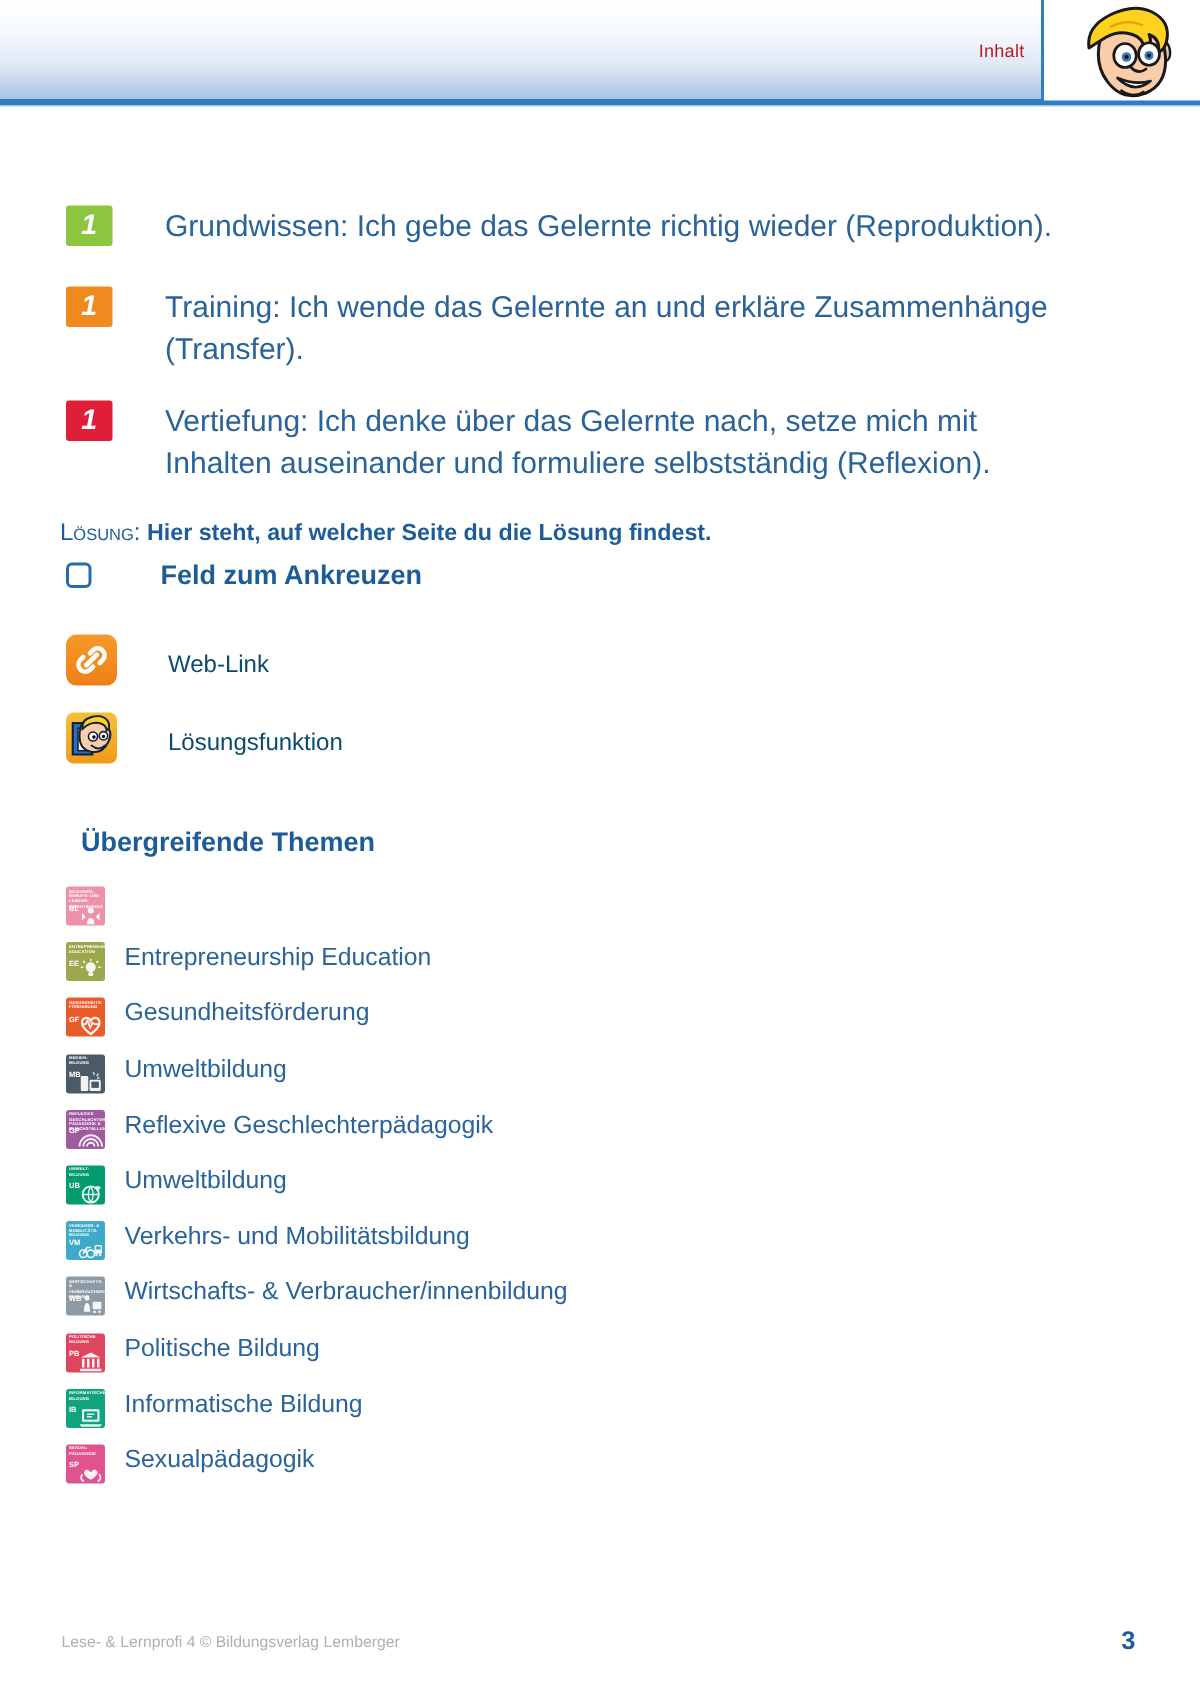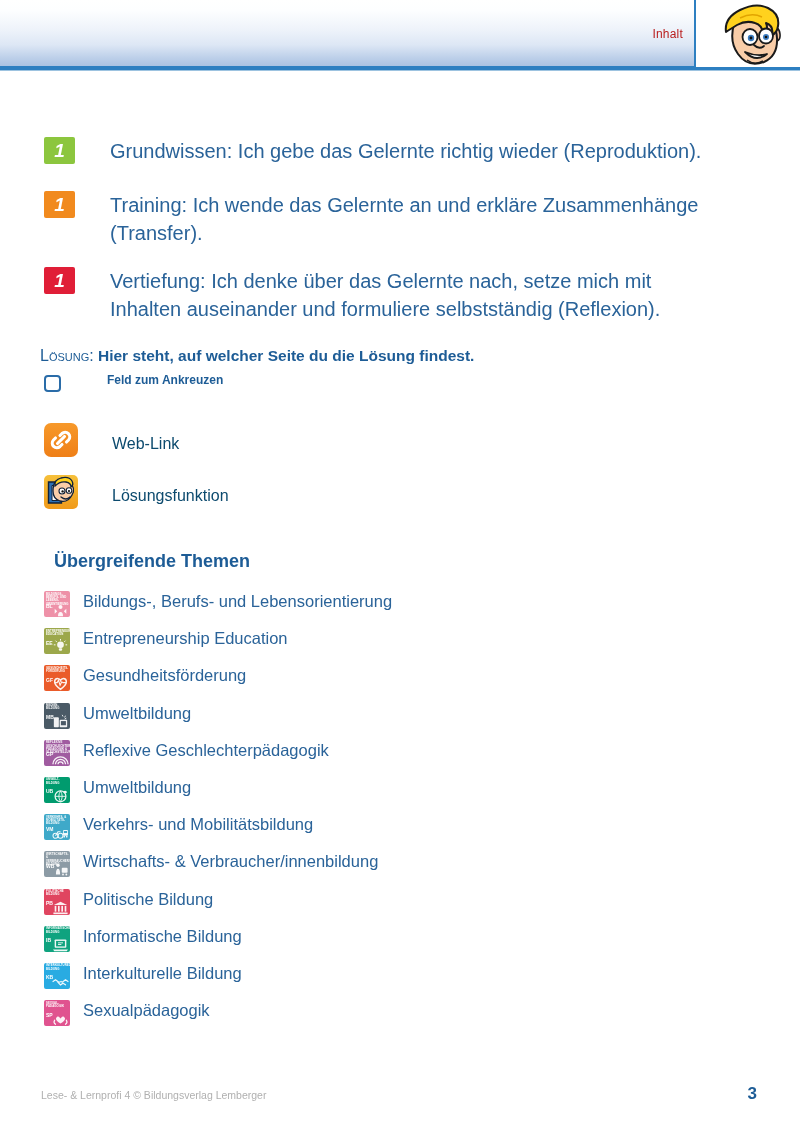--- a/index.html
+++ b/index.html
@@ -127,21 +127,21 @@
     left: 4px; top: 2px;
     width: 17px; height: 17px;
     border: 2px solid #2a6ca8;
     border-radius: 4px;
     box-sizing: border-box;
     background: #fff;
   }
   .check-label {
     position: absolute;
     left: 67px; top: 0px;
-    font-size: 12px;
+    font-size: 18px;
     font-weight: bold;
     color: #1d5c96;
     white-space: nowrap;
     font-family: "Liberation Sans", sans-serif;
   }
 
   .icon-row { position: absolute; left: 44px; }
   .icon-row .ico-label {
     position: absolute;
     left: 68px;
@@ -352,21 +352,20 @@
         <div class="ico-abbr">BL</div>
         <svg class="ico-glyph" viewBox="0 0 20 18">
           <g fill="#ffffff">
               <circle cx="10" cy="6" r="2.4"></circle>
               <path d="M7 17 q0 -5 3 -5 q3 0 3 5 z"></path>
           <path d="M3 8 l3 3 l-3 3 z"></path>
               <path d="M17 8 l-3 3 l3 3 z"></path>
             </g>
         </svg>
       </div>
-      <div class="theme-label">Bildungs-, Berufs- und Lebensorientierung</div>
     </div>
 
     <div class="theme-item">
       <div class="theme-ico" style="background:#9CA84B;">
         <div class="ico-top">ENTREPRENEURSHIP EDUCATION</div>
         <div class="ico-abbr">EE</div>
         <svg class="ico-glyph" viewBox="0 0 20 18">
           <g fill="#ffffff">
               <circle cx="10" cy="7" r="4"></circle>
               <rect x="8" y="11" width="4" height="3" rx="1"></rect>
@@ -494,34 +493,20 @@
         <svg class="ico-glyph" viewBox="0 0 20 18">
           <rect x="3" y="3" width="14" height="10" rx="1" fill="#ffffff"></rect>
           <rect x="4.7" y="4.7" width="10.6" height="6.6" fill="#0FA37F"></rect>
           <path d="M1 15 h18 l-1.5 2 h-15 z" fill="#ffffff"></path>
           <path d="M7 7 h6 M7 9 h4" stroke="#ffffff" stroke-width="1.1"></path>
         </svg>
       </div>
       <div class="theme-label">Informatische Bildung</div>
     </div>
 
-    <div class="theme-item">
-      <div class="theme-ico" style="background:#29ABE2;">
-        <div class="ico-top">INTERKULTURELLE BILDUNG</div>
-        <div class="ico-abbr">KB</div>
-        <svg class="ico-glyph" viewBox="0 0 20 18">
-          <g fill="none" stroke="#ffffff" stroke-width="1.5" stroke-linecap="round">
-            <path d="M1 9 l3 -2 l4 3 l3 -1"></path>
-              <path d="M19 9 l-3 -2 l-4 3"></path>
-            <path d="M7 10 l3 3 l3 -2 l3 2"></path>
-          </g>
-        </svg>
-      </div>
-      <div class="theme-label">Interkulturelle Bildung</div>
-    </div>
 
     <div class="theme-item">
       <div class="theme-ico" style="background:#E0538F;">
         <div class="ico-top">SEXUAL-PÄDAGOGIK</div>
         <div class="ico-abbr">SP</div>
         <svg class="ico-glyph" viewBox="0 0 20 18">
           <path d="M10 9 q-3 -4 -5 -1 q-2 3 5 7 q7 -4 5 -7 q-2 -3 -5 1 z" fill="#ffffff"></path>
           <path d="M3 11 q-2 3 1 5 M17 11 q2 3 -1 5" fill="none" stroke="#ffffff" stroke-width="1.4" stroke-linecap="round"></path>
         </svg>
       </div>

